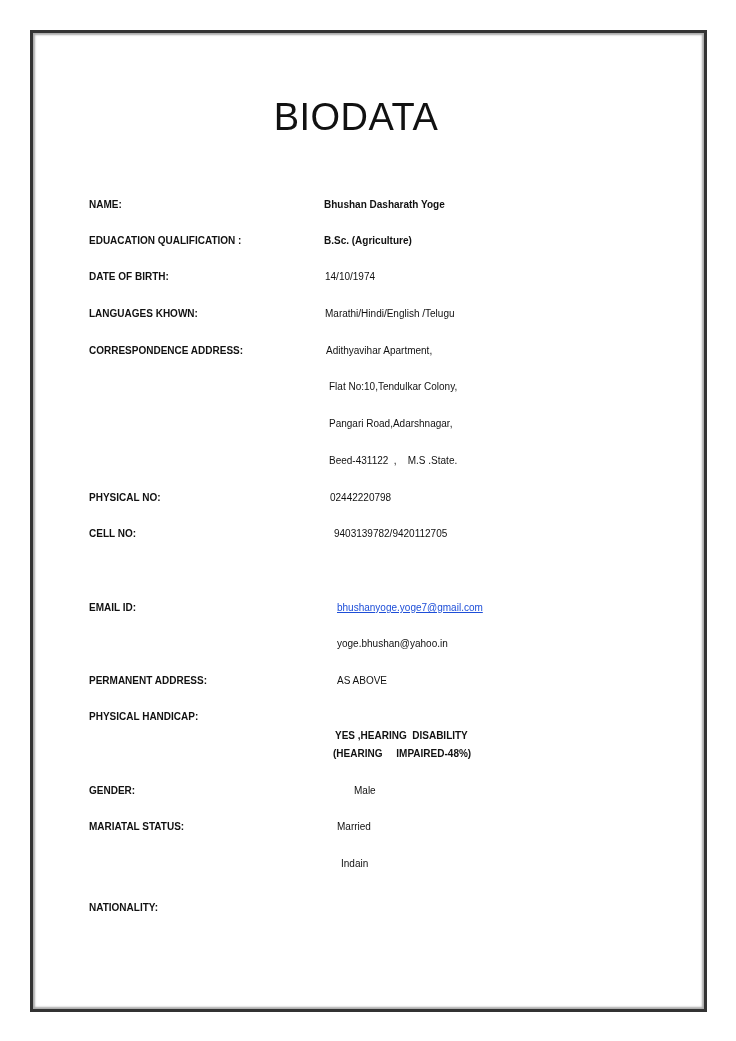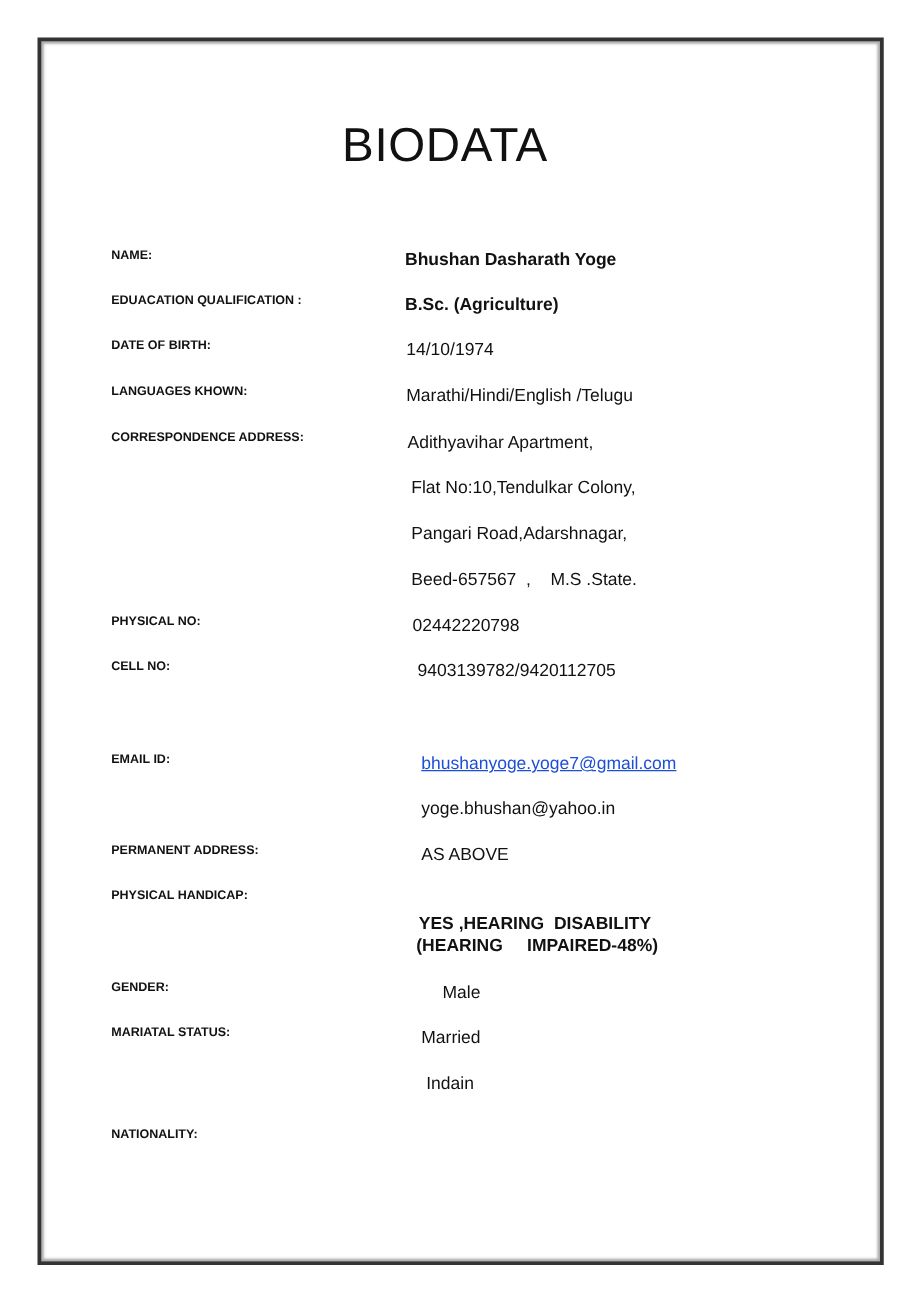--- a/index.html
+++ b/index.html
@@ -3,21 +3,21 @@
 <meta charset="utf-8">
 <style>
   html, body { margin: 0; padding: 0; background: #ffffff; }
   body { width: 736px; height: 1041px; position: relative; overflow: hidden;
          font-family: "Liberation Sans", sans-serif; color: #111; }
   .frame { position: absolute; left: 30px; top: 30px; width: 671px; height: 976px;
            border: 3px solid #333; box-shadow: inset 2px 2px 2px #aaa, inset -2px -2px 2px #aaa; }
   .title { position: absolute; top: 96px; left: 0; width: 616px; text-align: center;
            font-size: 38px; font-weight: normal; letter-spacing: 0.5px; color: #111; margin-left: 48px; }
   .label { position: absolute; left: 89px; font-weight: bold; font-size: 10px; white-space: nowrap; }
-  .val { position: absolute; font-size: 14px; white-space: nowrap; }
+  .val { position: absolute; font-size: 10px; white-space: nowrap; }
   .bold { font-weight: bold; }
   .link { color: #1d4ed8; text-decoration: underline; }
 </style>
 </head>
 <body>
 
 <div class="frame"></div>
 
 <div class="title">BIODATA</div>
 
@@ -30,21 +30,21 @@
 <div class="label" style="top:271px">DATE OF BIRTH:</div>
 <div class="val" style="top:271px;left:325px">14/10/1974</div>
 
 <div class="label" style="top:308px">LANGUAGES KHOWN:</div>
 <div class="val" style="top:308px;left:325px">Marathi/Hindi/English /Telugu</div>
 
 <div class="label" style="top:345px">CORRESPONDENCE ADDRESS:</div>
 <div class="val" style="top:345px;left:326px">Adithyavihar Apartment,</div>
 <div class="val" style="top:381px;left:329px">Flat No:10,Tendulkar Colony,</div>
 <div class="val" style="top:418px;left:329px">Pangari Road,Adarshnagar,</div>
-<div class="val" style="top:455px;left:329px;white-space:pre">Beed-657567  ,    M.S .State.</div>
+<div class="val" style="top:455px;left:329px;white-space:pre">Beed-431122  ,    M.S .State.</div>
 
 <div class="label" style="top:492px">PHYSICAL NO:</div>
 <div class="val" style="top:492px;left:330px">02442220798</div>
 
 <div class="label" style="top:528px">CELL NO:</div>
 <div class="val" style="top:528px;left:334px">9403139782/9420112705</div>
 
 <div class="label" style="top:602px">EMAIL ID:</div>
 <div class="val link" style="top:602px;left:337px">bhushanyoge.yoge7@gmail.com</div>
 <div class="val" style="top:638px;left:337px">yoge.bhushan@yahoo.in</div>

